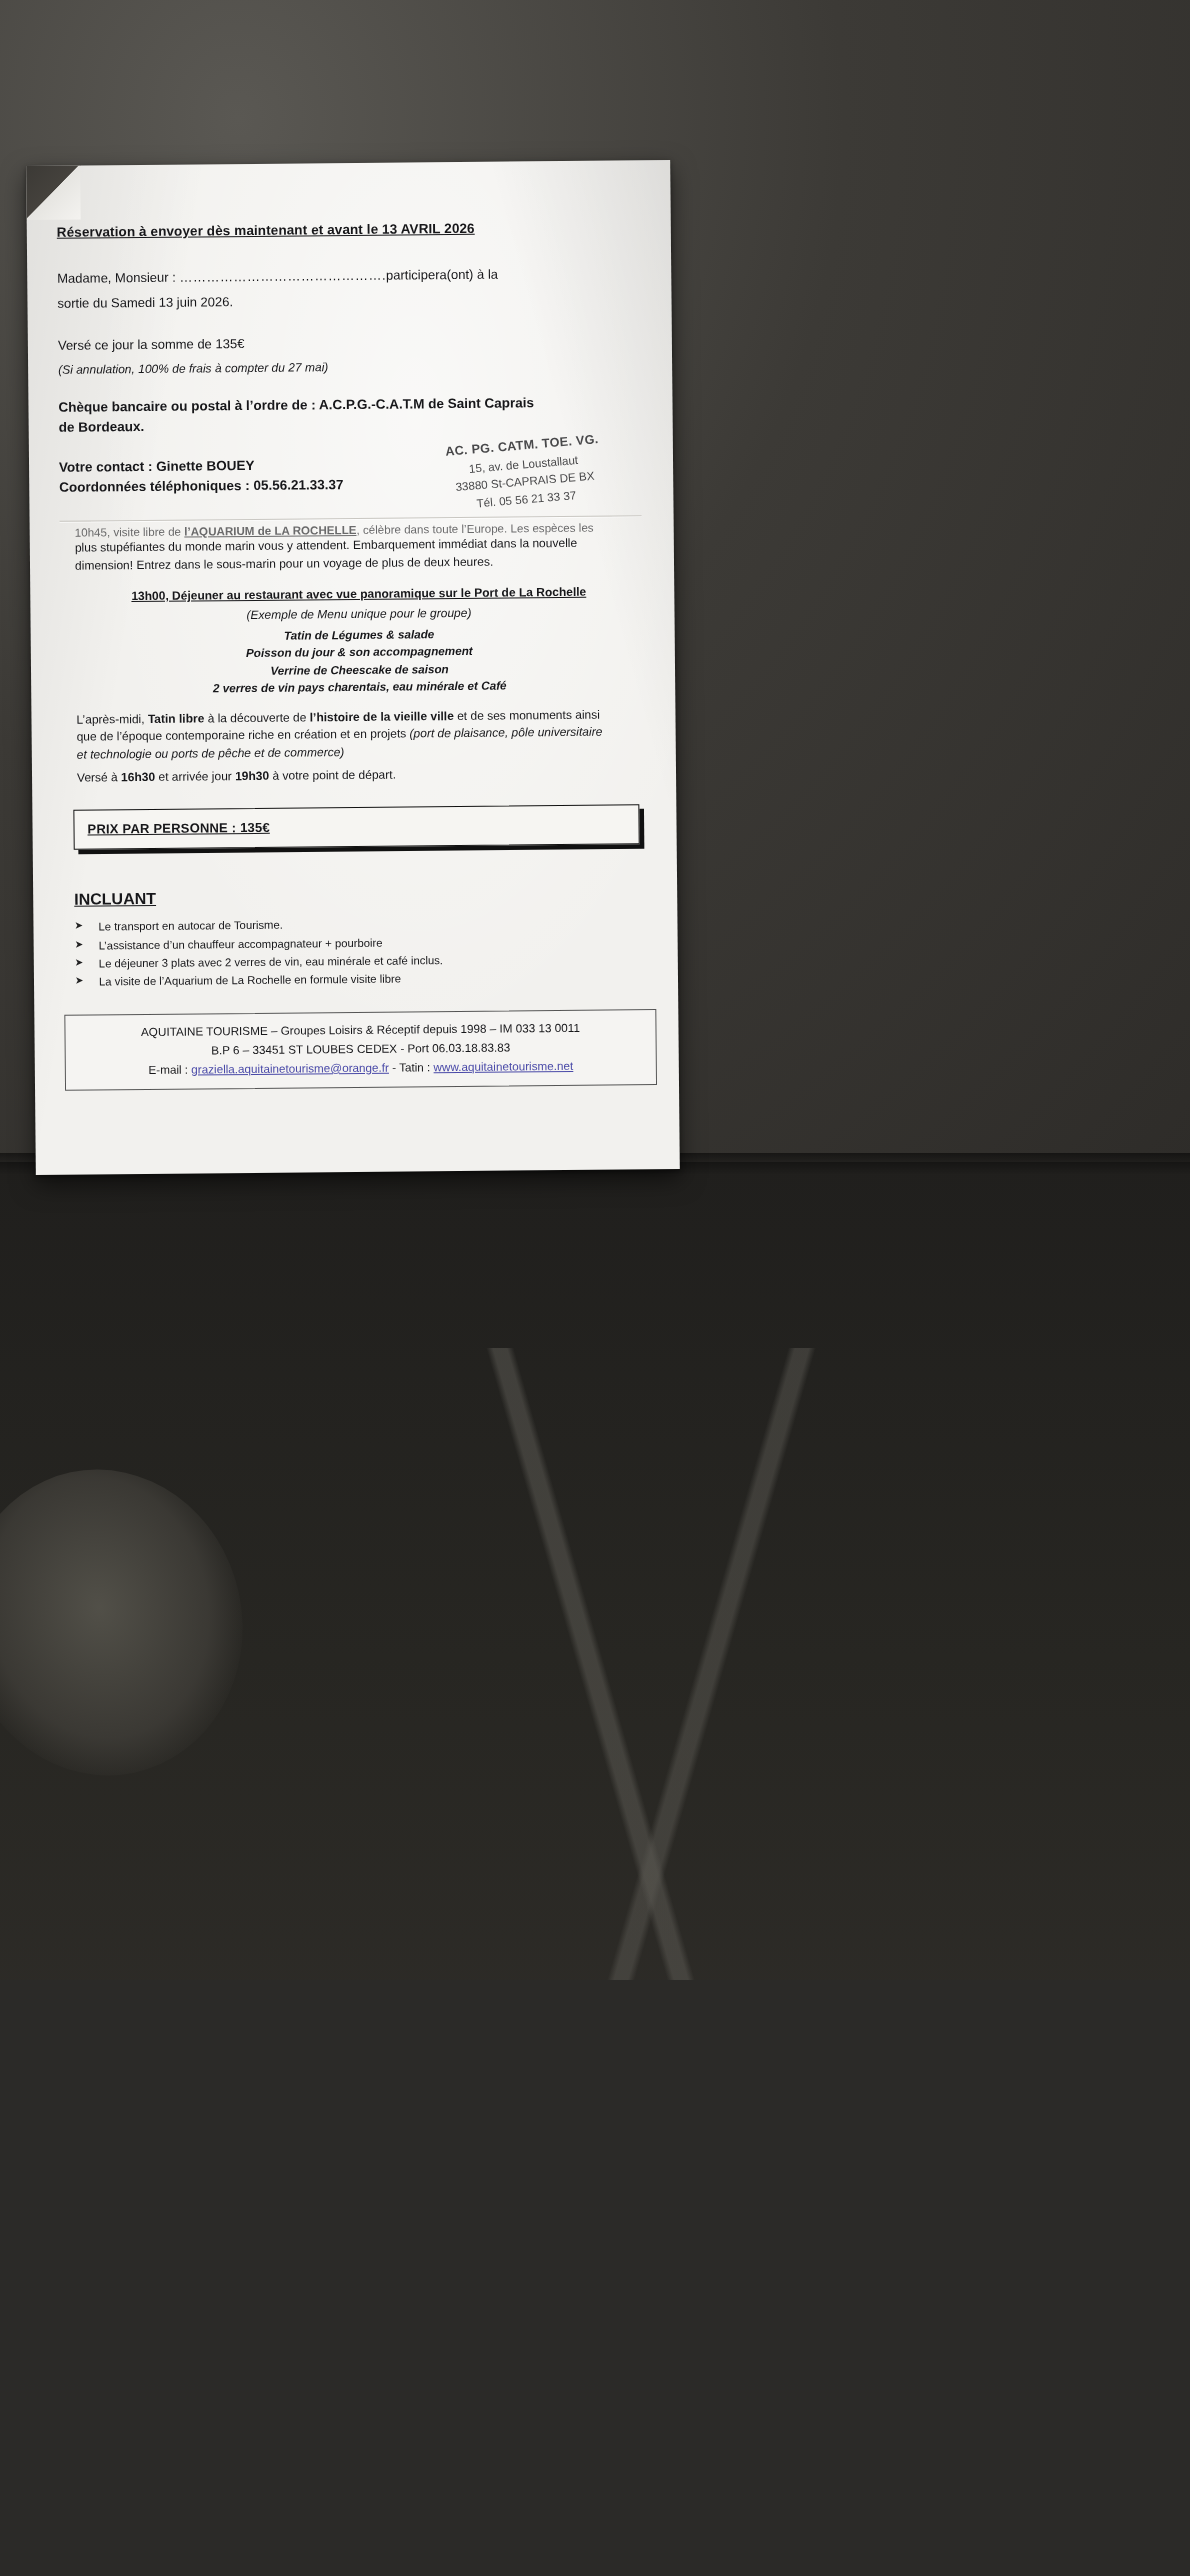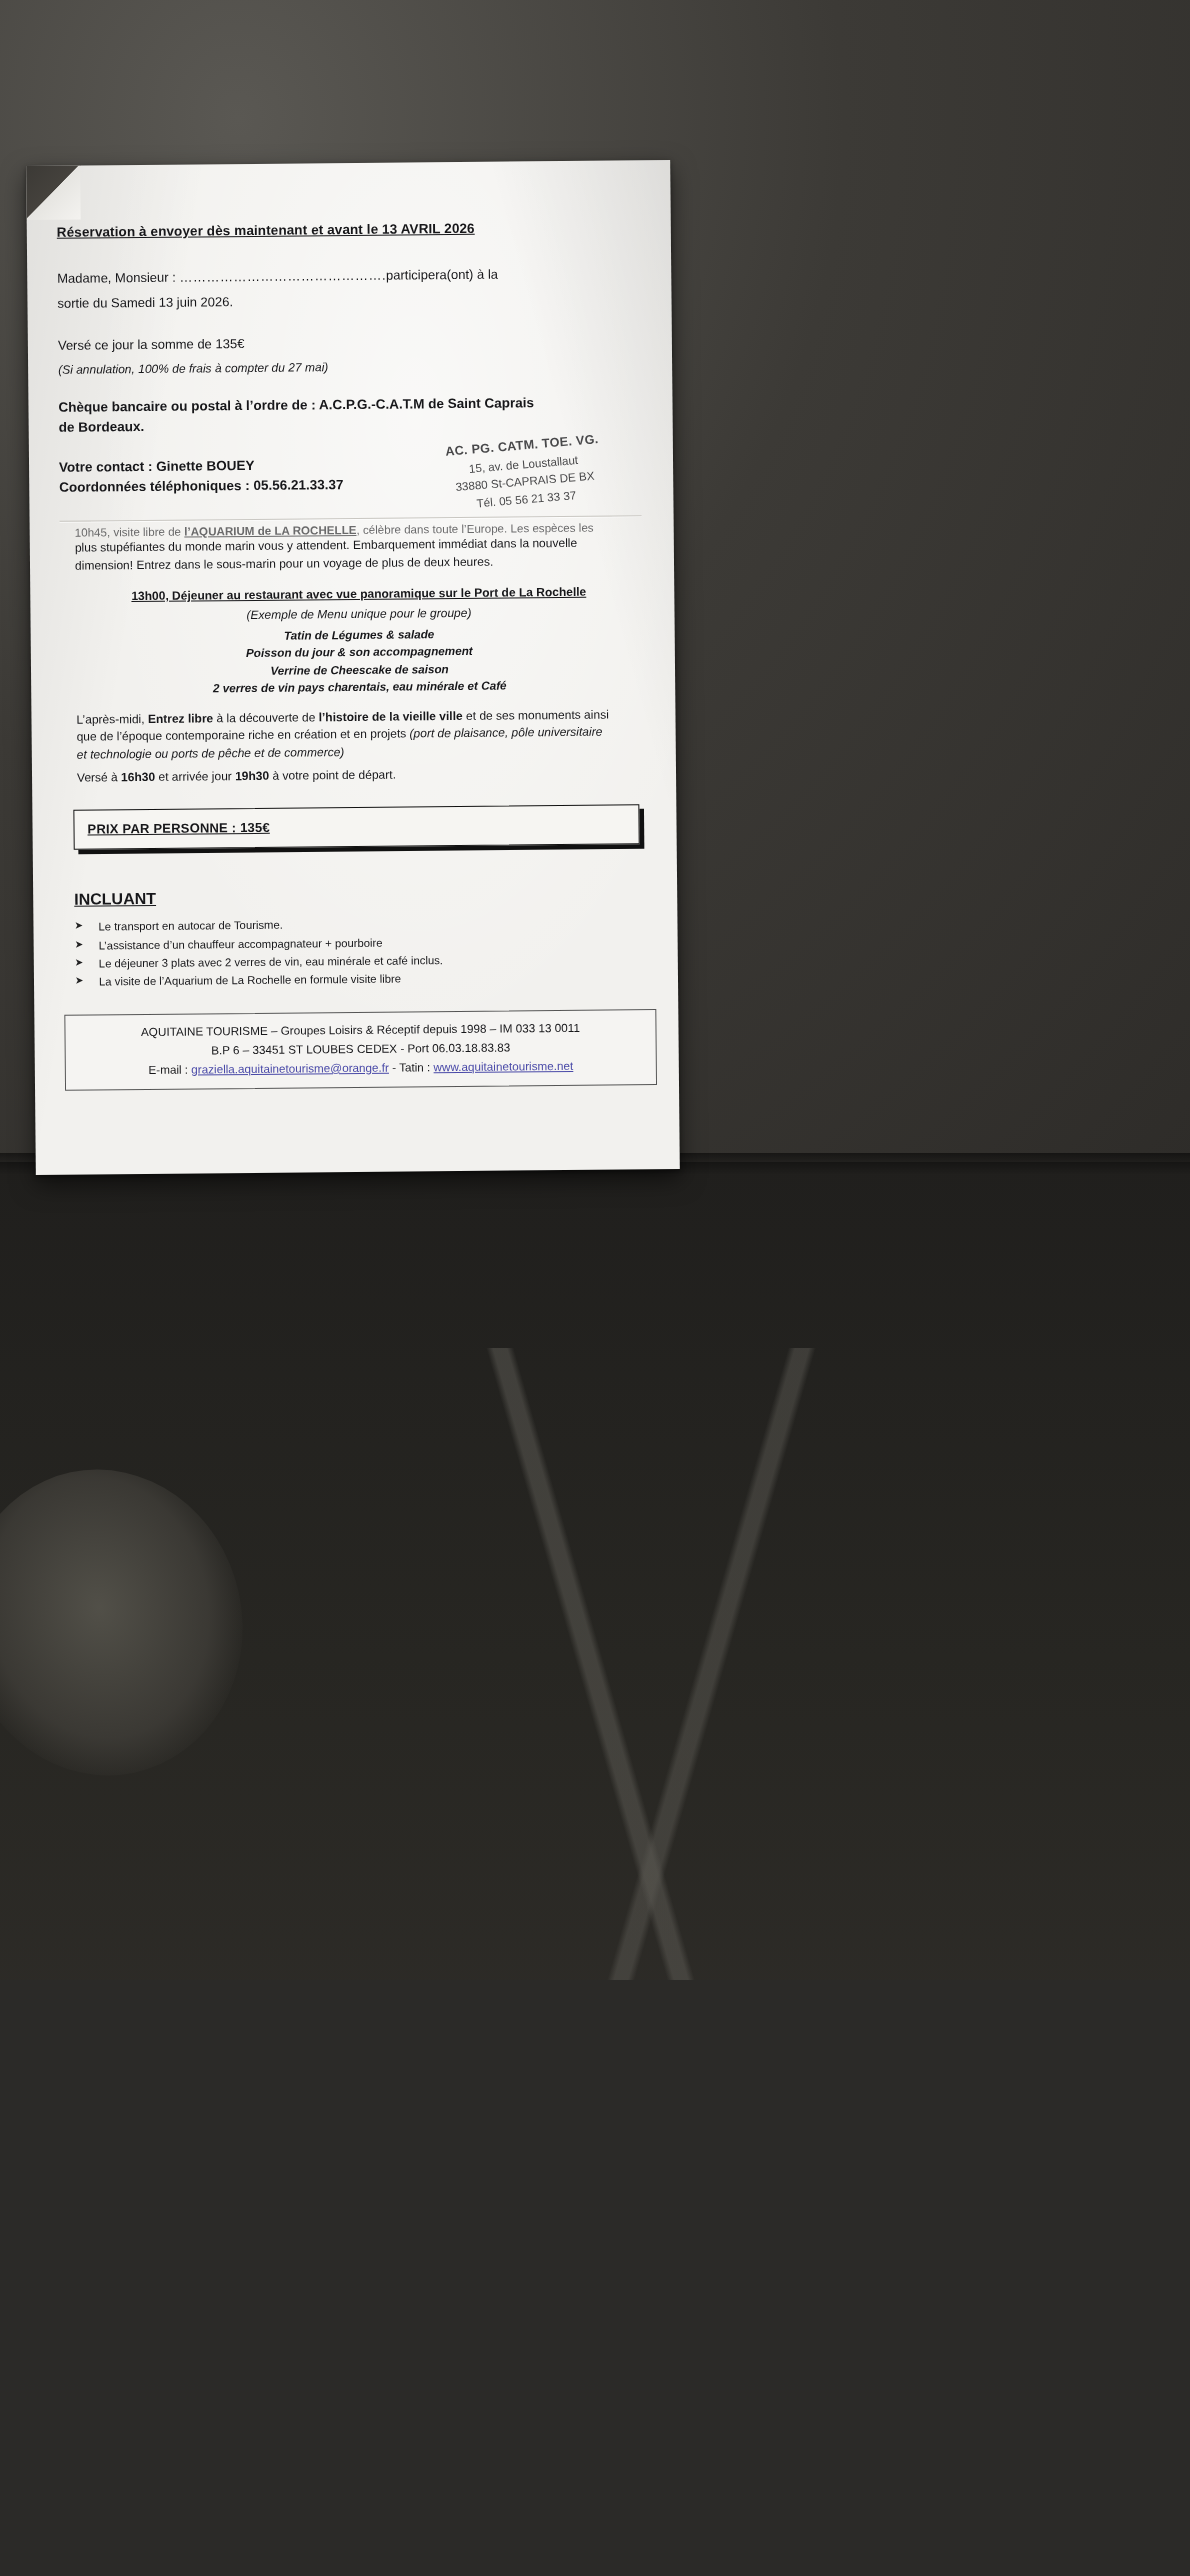--- a/index.html
+++ b/index.html
@@ -247,21 +247,21 @@
         <div class="center italic" style="margin-top:3.7px">(Exemple de Menu unique pour le groupe)</div>
 
         <div class="menu">
           <div>Tatin de Légumes &amp; salade</div>
           <div>Poisson du jour &amp; son accompagnement</div>
           <div>Verrine de Cheescake de saison</div>
           <div>2 verres de vin pays charentais, eau minérale et Café</div>
         </div>
 
         <div class="after">
-          <span>L’après-midi, </span><span class="b">Entrez libre</span><span> à la découverte de </span><span class="b">l’histoire de la vieille ville</span><span> et de ses monuments ainsi</span>
+          <span>L’après-midi, </span><span class="b">Tatin libre</span><span> à la découverte de </span><span class="b">l’histoire de la vieille ville</span><span> et de ses monuments ainsi</span>
           <br>
           <span>que de l’époque contemporaine riche en création et en projets </span><span class="italic">(port de plaisance, pôle universitaire</span>
           <br>
           <span class="italic">et technologie ou ports de pêche et de commerce)</span>
         </div>
 
         <div style="margin-top:5.6px">
           <span>Versé à </span><span class="b">16h30</span><span> et arrivée jour </span><span class="b">19h30</span><span> à votre point de départ.</span>
         </div>
       </div>

